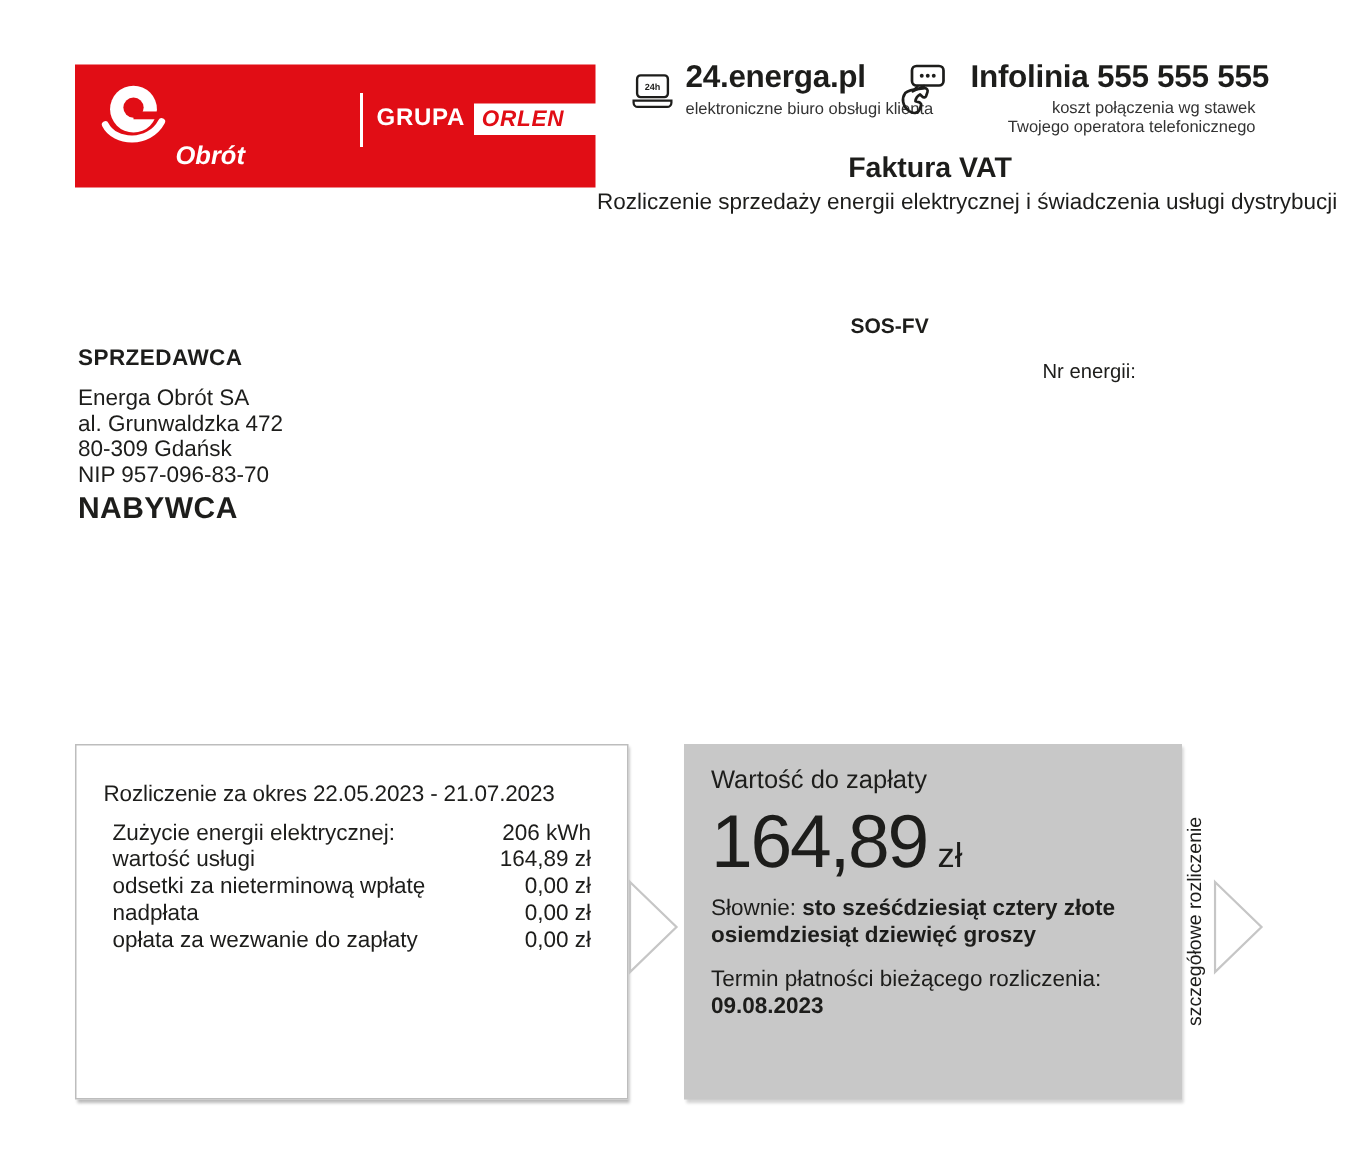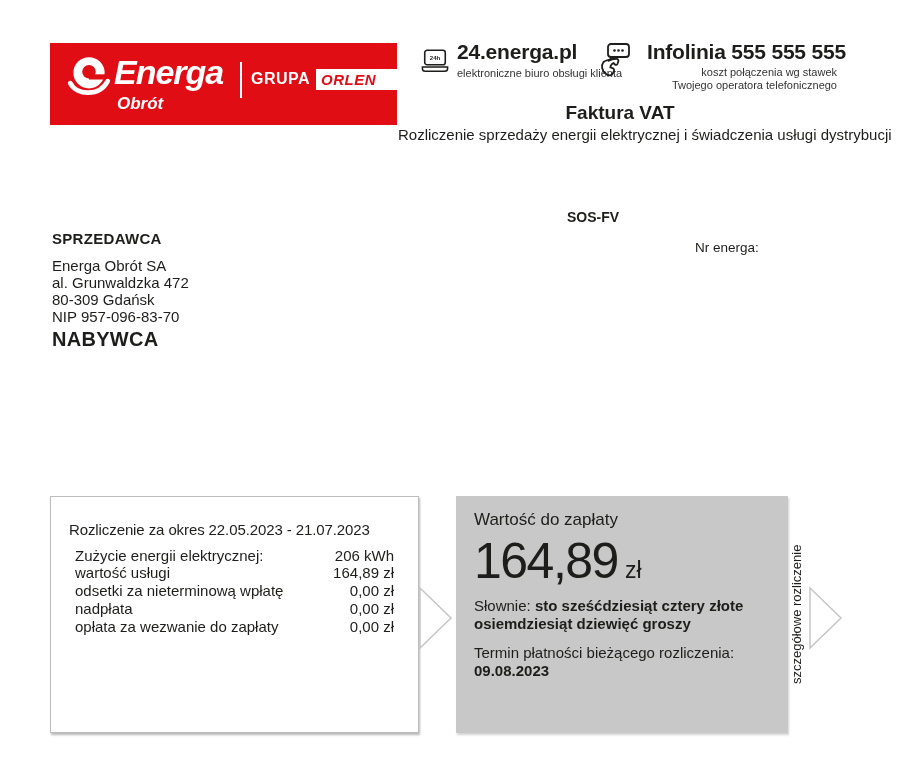--- a/index.html
+++ b/index.html
@@ -80,21 +80,20 @@
 
 <div class="page">
 
   <div class="logo-block">
     <svg class="energa-mark" viewBox="0 0 44 48">
       <circle cx="22" cy="18" r="15" fill="#ffffff"></circle>
       <circle cx="22" cy="17" r="6.5" fill="#e10d15"></circle>
       <rect x="22" y="19.5" width="16" height="5" fill="#e10d15"></rect>
       <path d="M4 28 C10 40 32 41 40 26" stroke="#ffffff" stroke-width="4.5" fill="none" stroke-linecap="round"></path>
     </svg>
-    <div class="energa-word">Energa</div>
     <div class="energa-sub">Obrót</div>
     <div class="logo-divider"></div>
     <div class="grupa-orlen">
       <span class="grupa">GRUPA</span>
       <span class="orlen">ORLEN</span>
     </div>
   </div>
 
   <svg class="laptop-icon" viewBox="0 0 30 26">
     <rect x="4" y="1.5" width="22" height="15.5" rx="2.5" fill="none" stroke="#1d1d1b" stroke-width="1.7"></rect>
@@ -127,21 +126,21 @@
     <div class="section-label">SPRZEDAWCA</div>
     <div class="lines">
       <div>Energa Obrót SA</div>
       <div>al. Grunwaldzka 472</div>
       <div>80-309 Gdańsk</div>
       <div>NIP 957-096-83-70</div>
     </div>
   </div>
 
   <div class="doc-code">SOS-FV</div>
-  <div class="client-no">Nr energa:</div>
+  <div class="client-no">Nr energii:</div>
   <div class="buyer-label">NABYWCA</div>
 
   <div class="settlement-box">
     <div class="period">Rozliczenie za okres 22.05.2023 - 21.07.2023</div>
     <div class="usage-row">
       <span>Zużycie energii elektrycznej:</span>
       <span>206 kWh</span>
     </div>
     <div class="rows">
       <div class="row">

